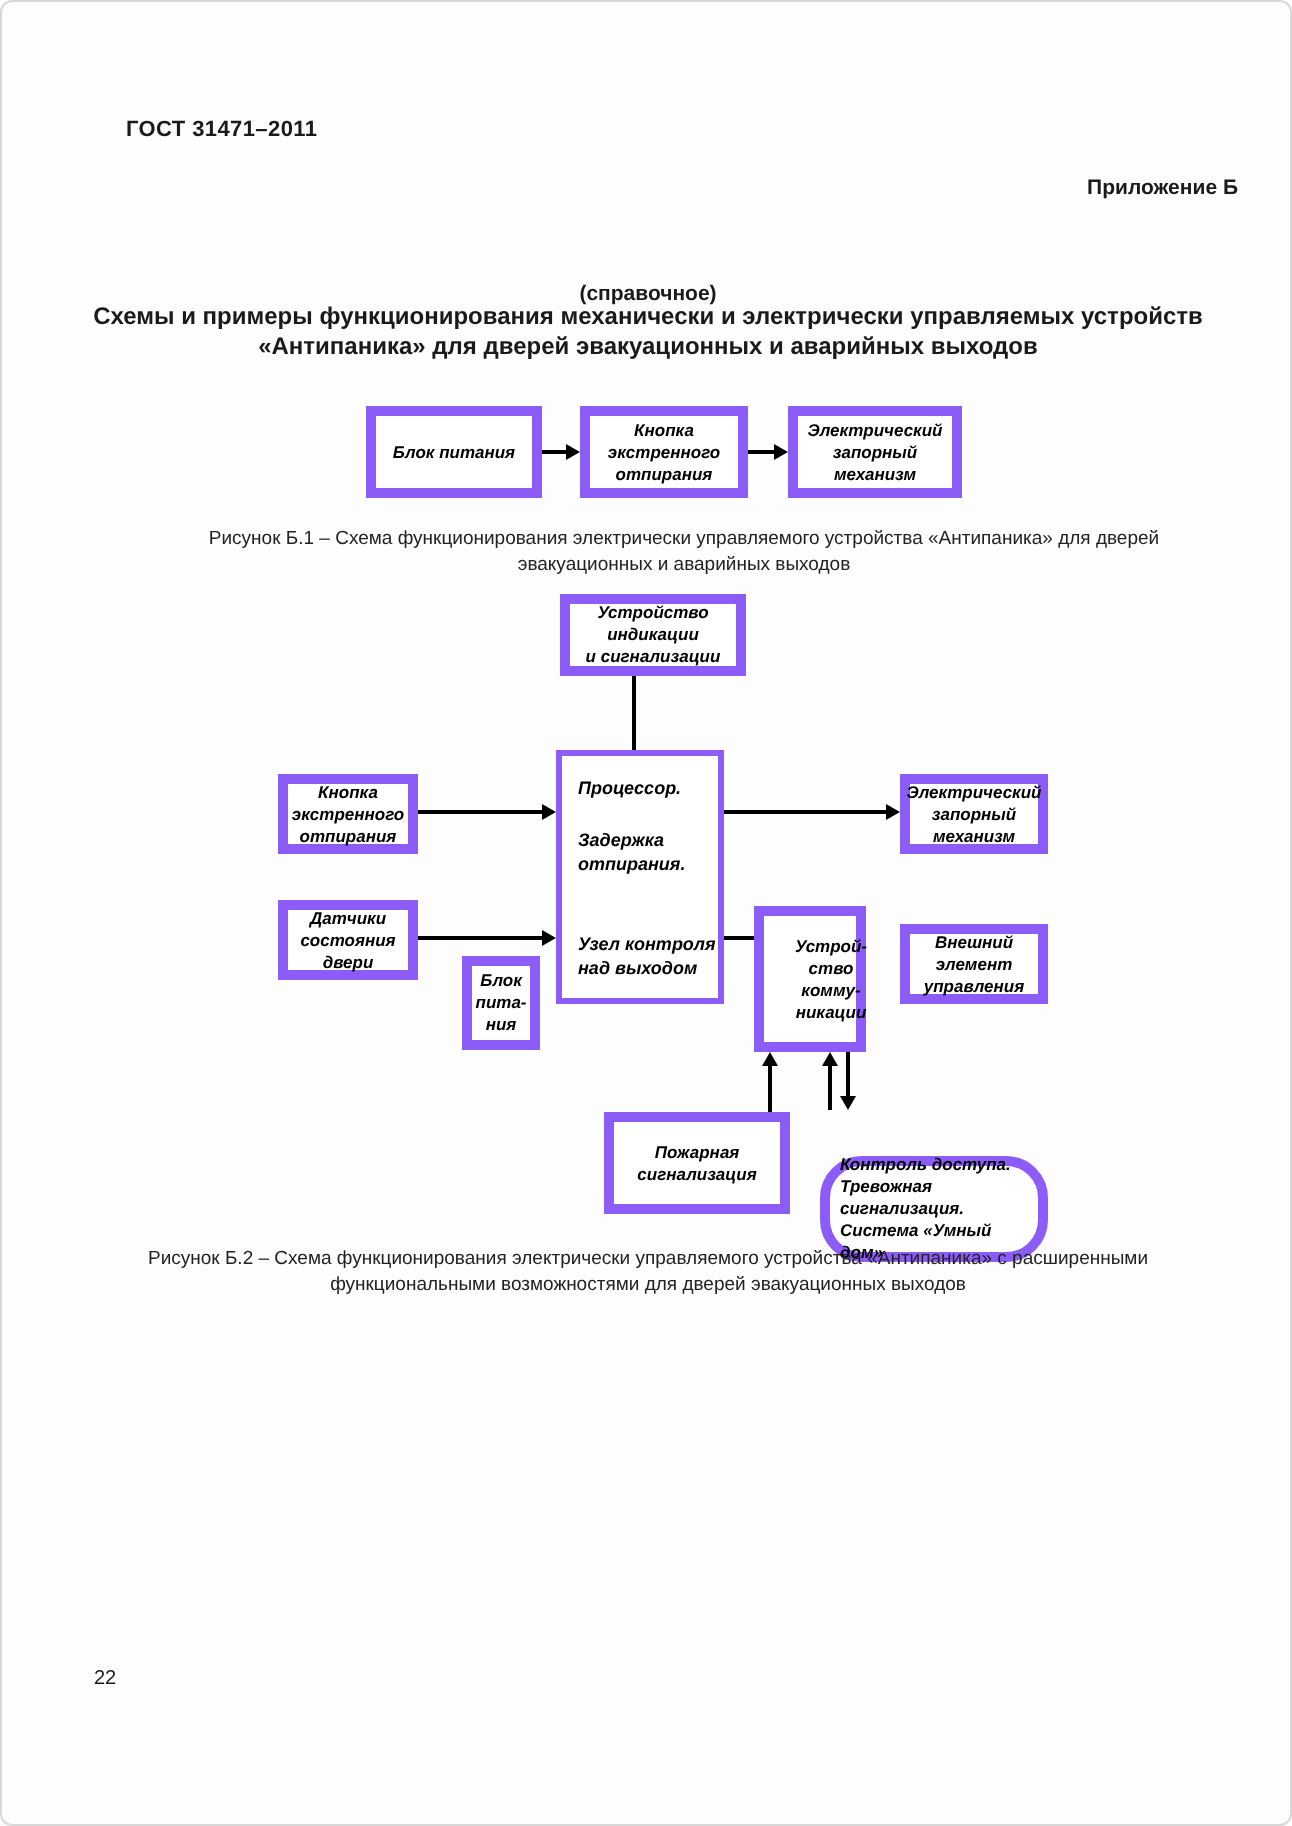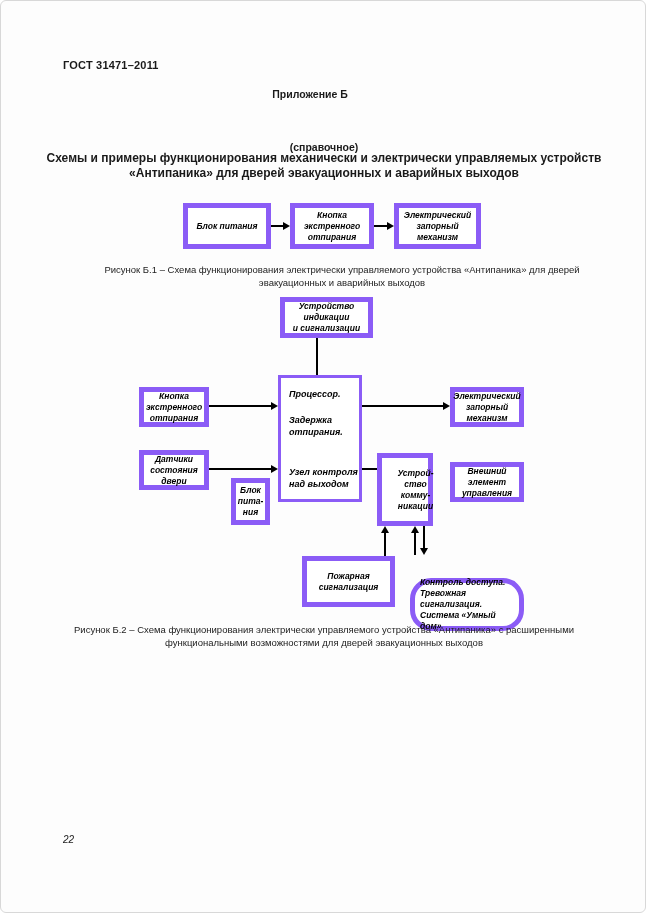--- a/index.html
+++ b/index.html
@@ -9,25 +9,25 @@
     box-sizing:border-box;
     background:#fdfdfd;
     border:1px solid #d8d8d8;
     border-radius:6px;
     font-family:"Liberation Sans", sans-serif;
     color:#1a1a1a;
     overflow:hidden;
   }
   .abs{position:absolute;}
   .doc-code{left:62px;top:58px;font-size:11px;font-weight:bold;letter-spacing:.2px;}
-  .appendix{left:0;top:87px;width:618px;text-align:center;font-size:10.5px;font-weight:bold;line-height:13px;}
+  .appendix{left:0;top:87px;width:618px;text-align:right;font-size:10.5px;font-weight:bold;line-height:13px;}
   .appendix-kind{left:0;top:100px;width:646px;text-align:center;font-size:10.5px;font-weight:bold;margin-top:40px;}
   .doc-title{left:0;top:150px;width:646px;text-align:center;font-size:12px;font-weight:bold;line-height:15px;white-space:pre-line;}
   .caption{left:0;width:646px;text-align:center;font-size:9.5px;line-height:13px;white-space:pre-line;color:#222;}
-  .page-number{left:62px;top:833px;font-size:10px;font-style:italic;}
+  .page-number{left:46px;top:833px;font-size:10px;}
 
   .box{
     position:absolute;box-sizing:border-box;
     border:5px solid #8b5cf6;background:#fff;
     display:flex;align-items:center;justify-content:center;
     text-align:center;font-weight:bold;font-size:8.5px;line-height:11px;
     white-space:pre-line;color:#000;font-style:italic;
   }
   .box.left{justify-content:flex-start;text-align:left;padding:4px 5px;}
   .hline{position:absolute;height:2px;background:#000;}

